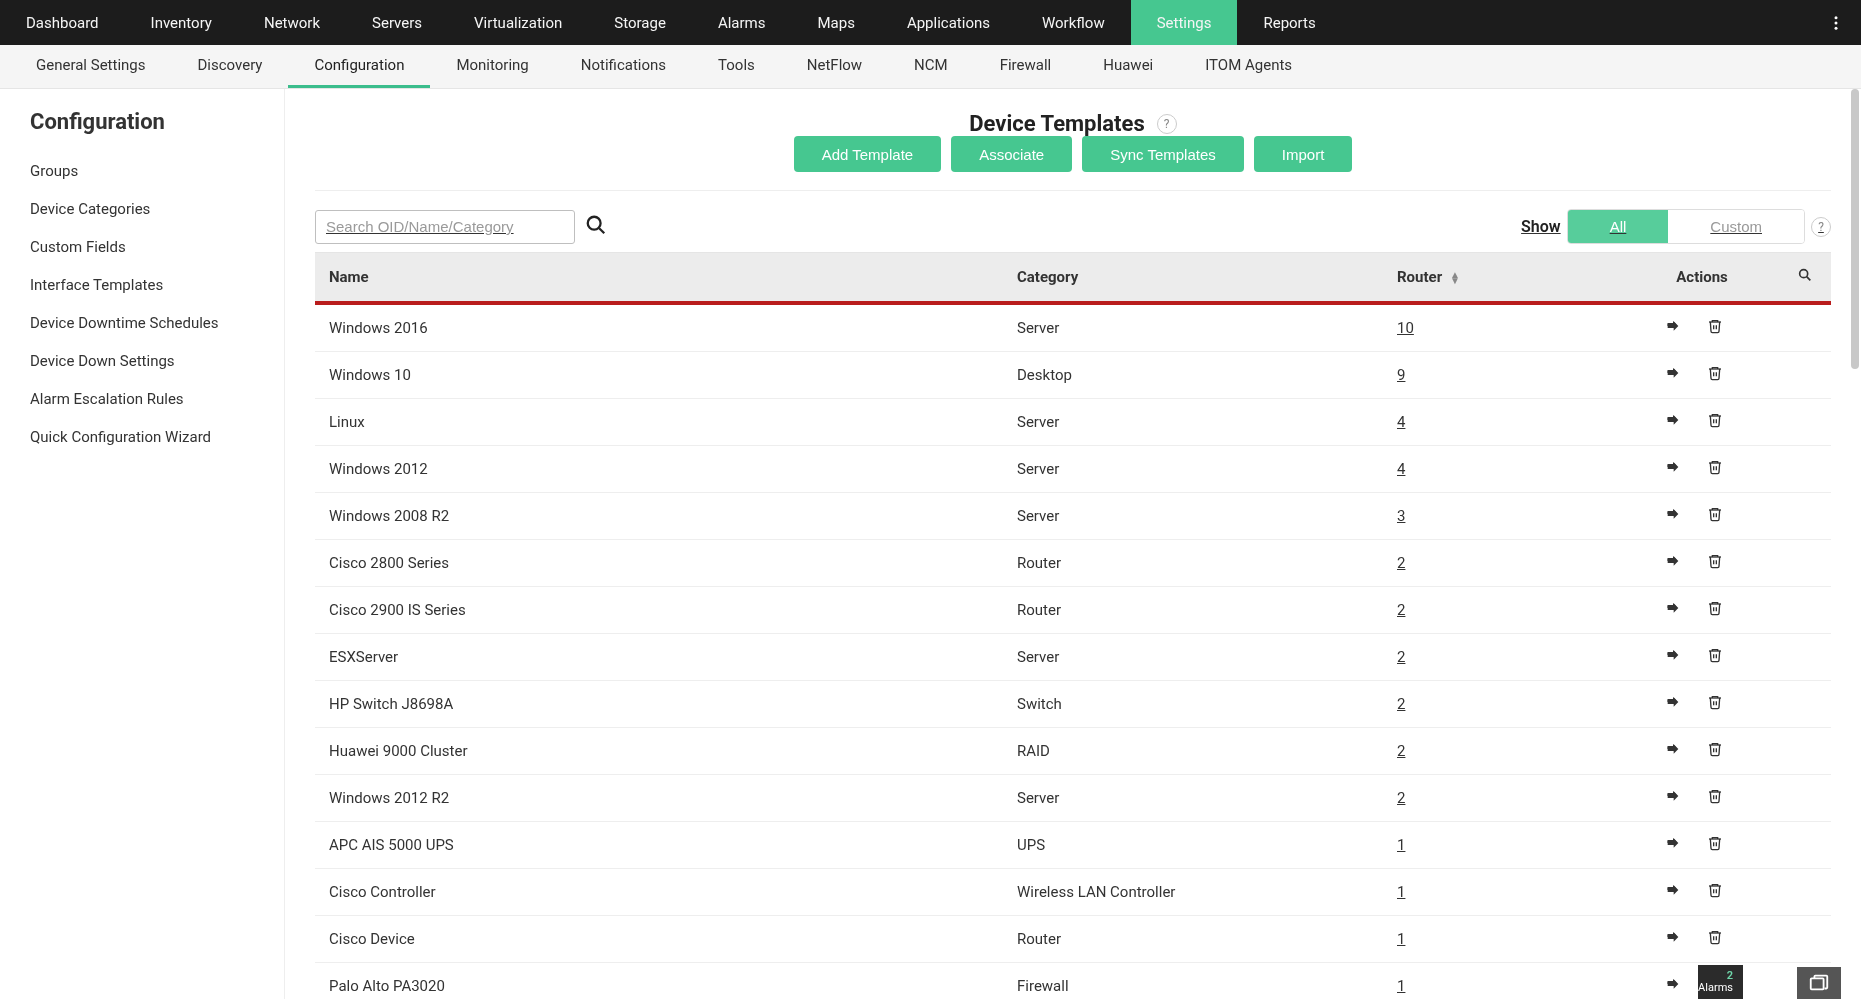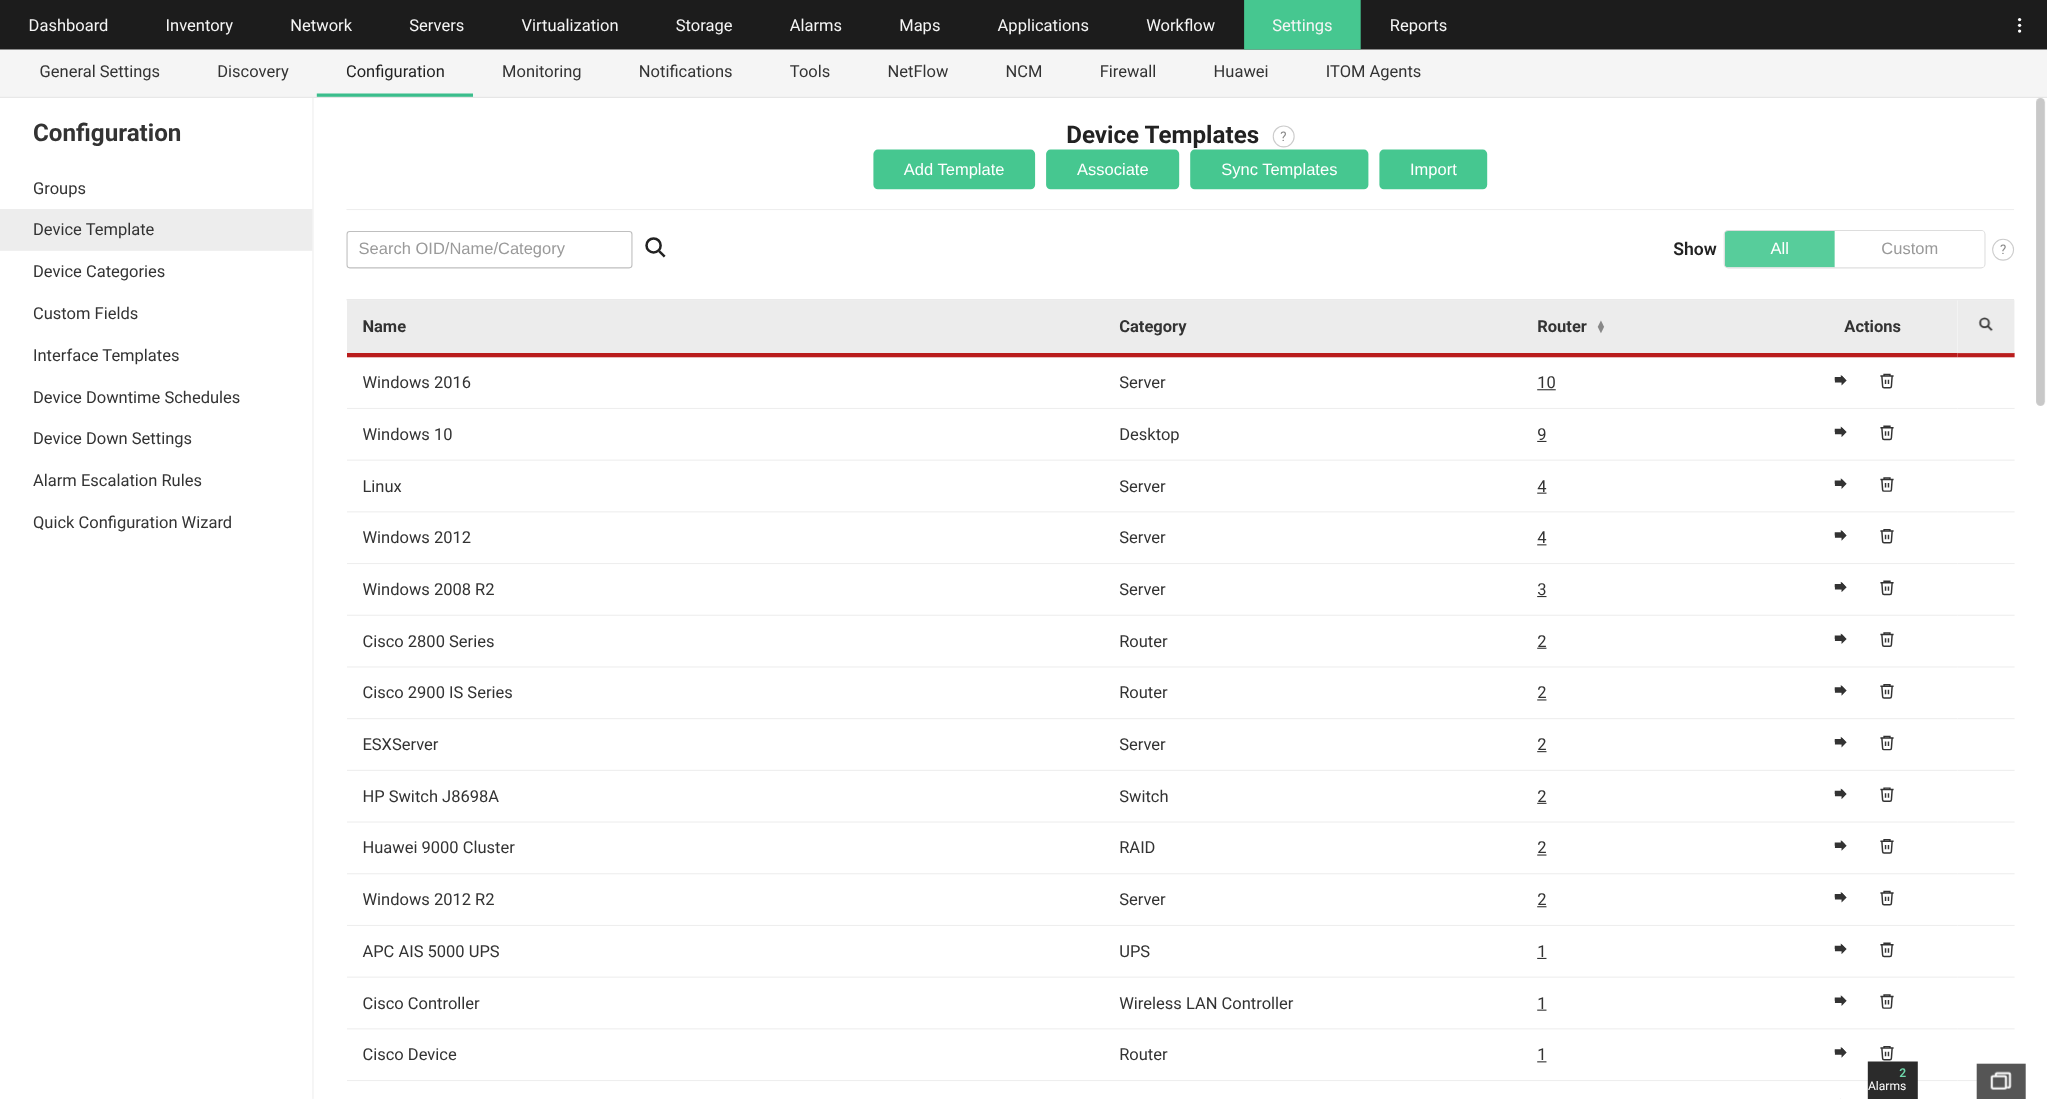--- a/index.html
+++ b/index.html
@@ -121,21 +121,22 @@
     padding: 0 28px;
     border-radius: 4px;
     font-size: 15px;
     cursor: pointer;
   }
   
   .filter-row {
     display: flex;
     align-items: center;
     justify-content: space-between;
-    padding: 18px 0 28px 0;
+    padding: 18px 0 8px 0;
+    text-decoration: underline;
   }
   .search-wrap { display: flex; align-items: center; gap: 10px; }
   .search-input {
     width: 260px;
     height: 34px;
     border: 1px solid #bfbfbf;
     border-radius: 3px;
     padding: 0 10px;
     font-size: 15px;
     color: #555;
@@ -280,21 +281,20 @@
       <div class="subnav-item">ITOM Agents</div>
     </div>
 </div>
 
 <div class="layout">
 
   <div class="sidebar">
     <h2>Configuration</h2>
     <div id="side-items">
         <div class="side-item">Groups</div>
-        <div class="side-item active">Device Template</div>
         <div class="side-item">Device Categories</div>
         <div class="side-item">Custom Fields</div>
         <div class="side-item">Interface Templates</div>
         <div class="side-item">Device Downtime Schedules</div>
         <div class="side-item">Device Down Settings</div>
         <div class="side-item">Alarm Escalation Rules</div>
         <div class="side-item">Quick Configuration Wizard</div>
       </div>
   </div>
 

